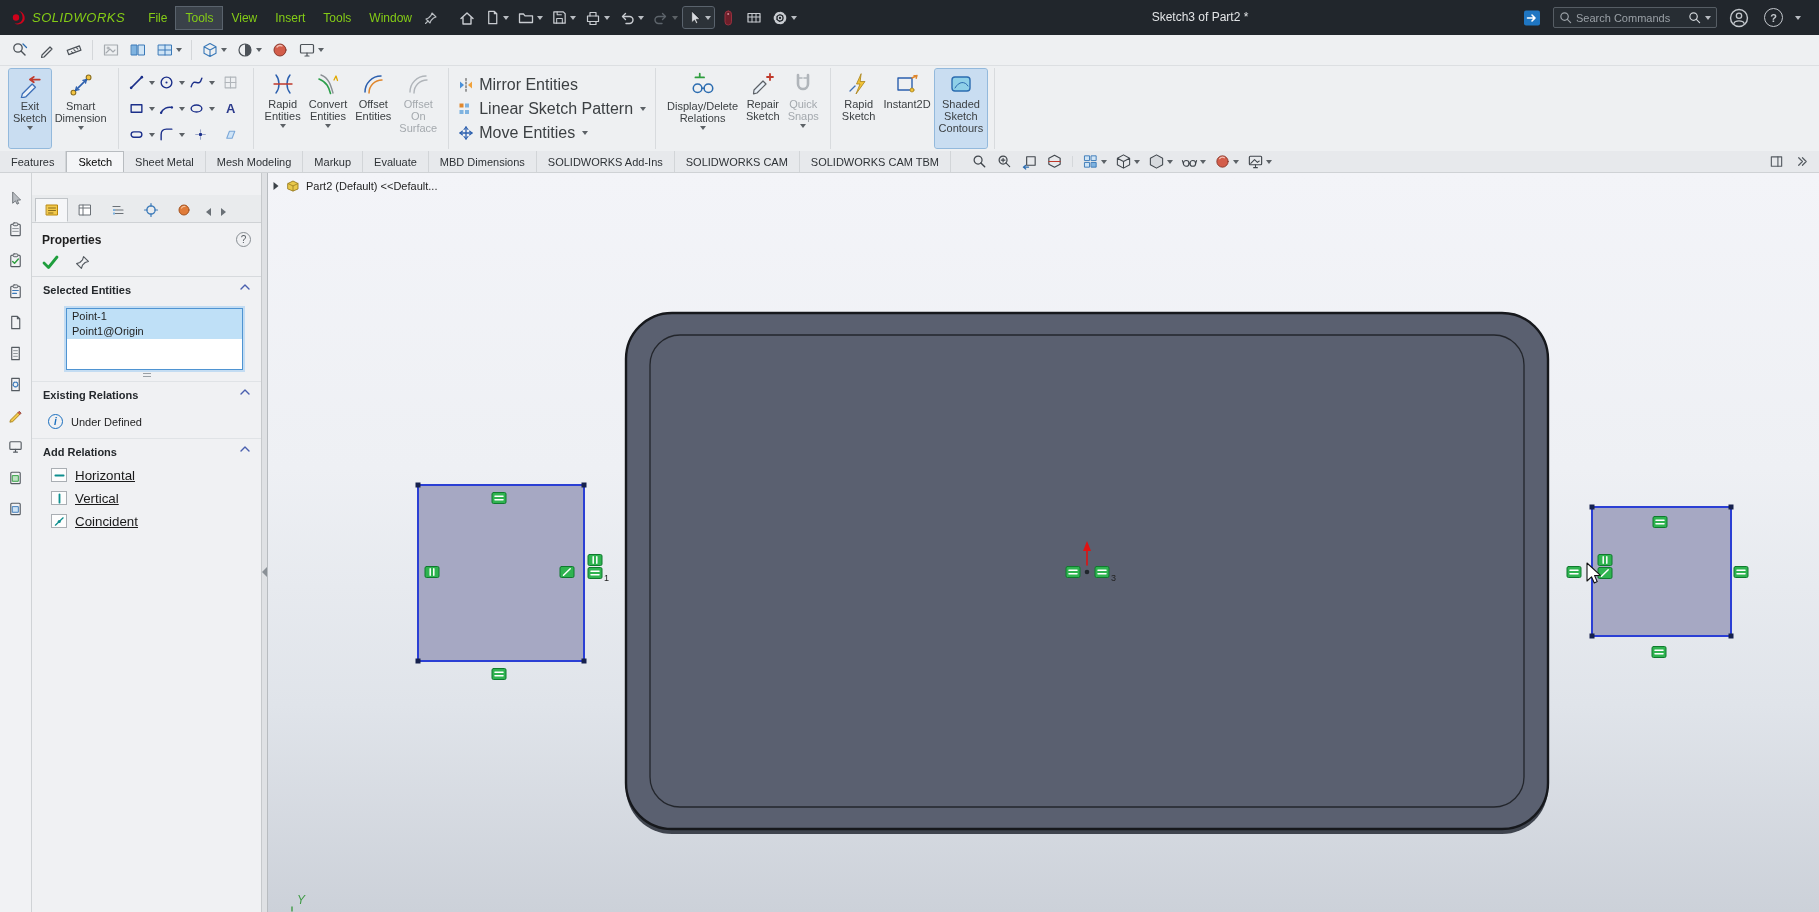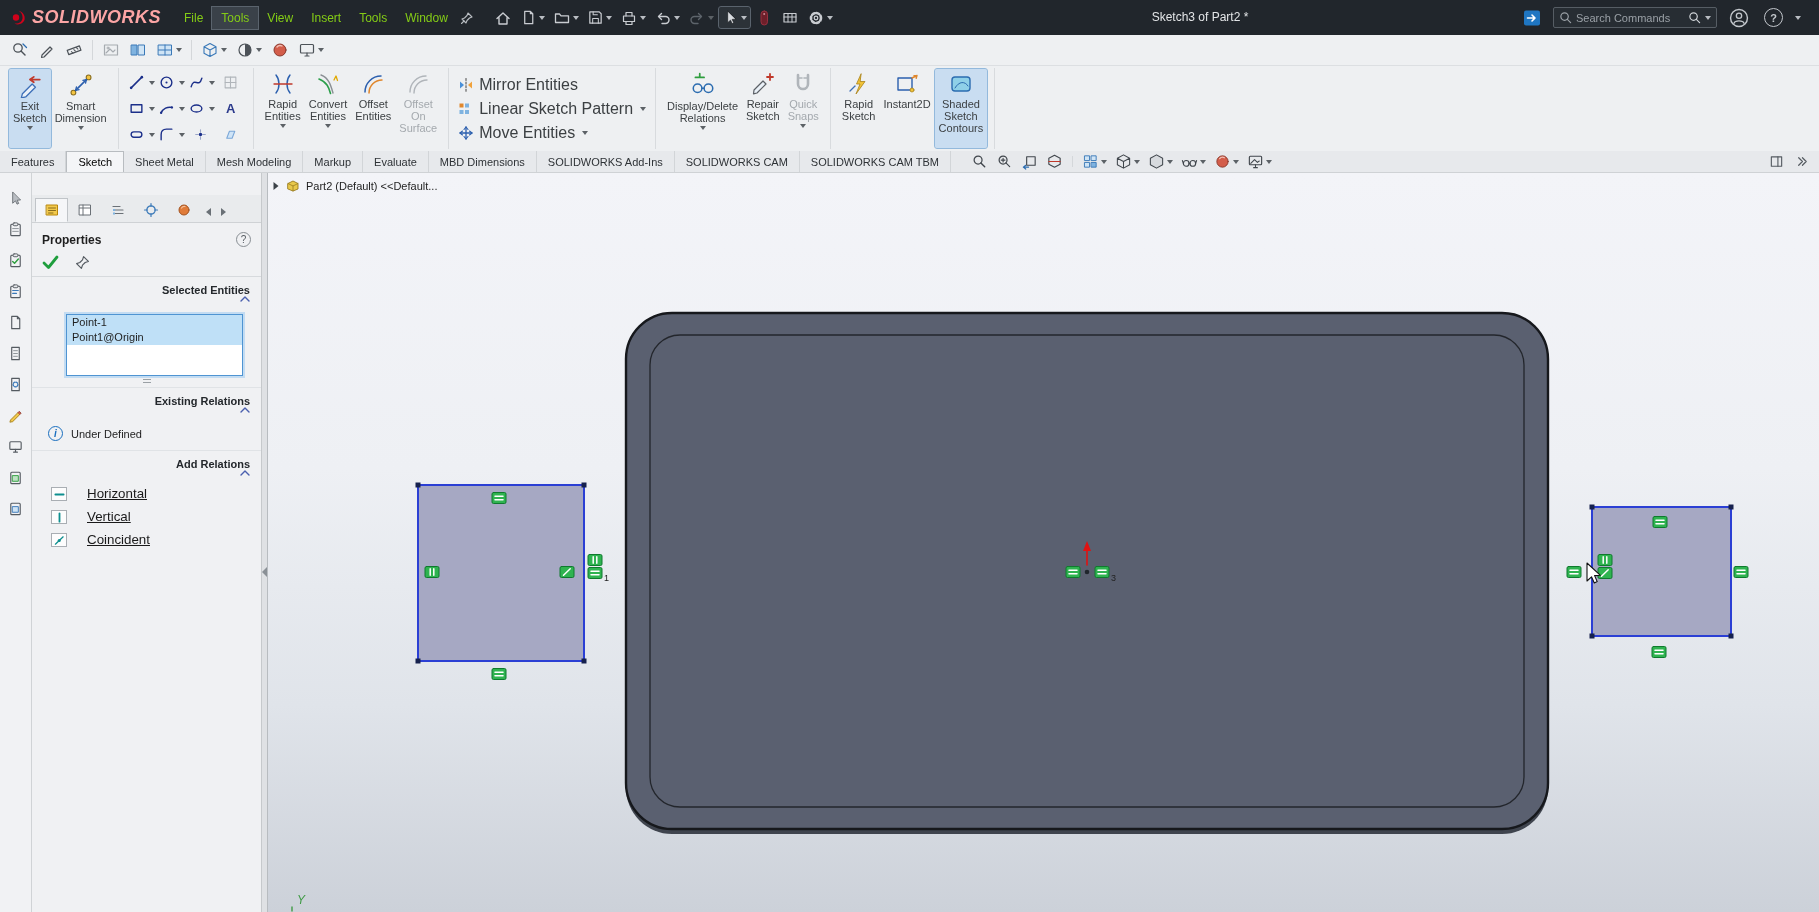--- a/index.html
+++ b/index.html
@@ -6,21 +6,21 @@
   html,body { width:1819px; height:912px; overflow:hidden; }
   body { font-family:"Liberation Sans", sans-serif; background:#e8eaed; }
   .app { position:relative; width:1819px; height:912px; }
   svg { fill:none; stroke-linecap:round; stroke-linejoin:round; display:block; }
   button { background:none; border:none; font-family:inherit; cursor:default; }
 
   
   .titlebar { position:absolute; left:0; top:0; width:1819px; height:35px; background:#21262c;
               display:flex; align-items:center; color:#cfd3d7; font-size:12px; }
   .logo { display:flex; align-items:center; gap:5px; padding:0 14px 0 10px; }
-  .logotext { color:#fca5a5; font-weight:bold; font-style:italic; letter-spacing:0.5px; font-size:18px; }
+  .logotext { color:#84cc16; font-weight:normal; font-style:italic; letter-spacing:0.5px; font-size:13px; }
   .menubar { display:flex; align-items:center; }
   .mi { padding:4px 9px; color:#84cc16; }
   .mi.hl { background:#3a4149; outline:1px solid #5a636d; }
   .qat { display:flex; align-items:center; gap:2px; margin-left:14px; }
   .qbtn { display:flex; align-items:center; gap:2px; padding:2px 3px; border-radius:2px; }
   .qbtn.boxed { outline:1px solid #5a636d; background:#2c3238; }
   .qbtn.disabled svg * { stroke:#5d646b !important; }
   .caret { width:0; height:0; border-left:3.5px solid transparent; border-right:3.5px solid transparent; border-top:4px solid #b9bdc2; }
   .caret.dk { border-top-color:#5c6166; }
   .doc-title { position:absolute; left:1085px; top:0; width:230px; height:35px; line-height:35px;
@@ -79,32 +79,32 @@
   .pmtab { width:33px; height:24px; display:flex; align-items:center; justify-content:center; border:1px solid transparent; }
   .pmtab.active { background:#f5f6f8; border-color:#c0c4c8; border-bottom-color:#f5f6f8; }
   .pmarrow { width:13px; height:20px; display:flex; align-items:center; justify-content:center; margin-left:2px; }
   .tri-l { width:0;height:0;border-top:4px solid transparent;border-bottom:4px solid transparent;border-right:5px solid #6a7076; }
   .tri-r { width:0;height:0;border-top:4px solid transparent;border-bottom:4px solid transparent;border-left:5px solid #6a7076; }
   .pm-header { display:flex; align-items:center; justify-content:space-between; padding:9px 10px 5px; }
   .pm-title { font-weight:bold; font-size:12px; }
   .helpcirc { width:15px; height:15px; border:1px solid #888e93; border-radius:50%; color:#555b60;
               display:flex; align-items:center; justify-content:center; font-size:10px; }
   .pm-actions { display:flex; align-items:center; gap:16px; padding:3px 10px 6px; border-bottom:1px solid #d7dadd; }
-  .sect-h { display:flex; align-items:flex-end; justify-content:space-between; padding:7px 11px 4px;
-            font-weight:bold; color:#24282c; border-top:1px solid #e0e3e6;flex-direction:column; }
+  .sect-h { display:flex; align-items:flex-start; justify-content:space-between; padding:7px 11px 4px;
+            font-weight:bold; color:#24282c; border-top:1px solid #e0e3e6; }
   .listbox { margin:8px 18px 3px 34px; background:#fff; border:1px solid #4f94d2; box-shadow:0 0 0 2px #c3dcf2; height:62px; overflow:hidden; }
   .listbox .item { padding:1px 5px; height:15px; line-height:13px; }
   .listbox .item.sel { background:#bfe0f7; }
   .listbox2 { margin:2px 14px 3px 22px; background:#fff; border:1px solid #9aa0a5; height:76px; overflow:hidden; }
   .relitem { display:flex; align-items:center; gap:5px; padding:3px 5px; }
   .grip { width:8px; height:4px; border-top:1px solid #9aa0a5; border-bottom:1px solid #9aa0a5; margin:3px auto 4px; }
   .pm-status { display:flex; align-items:center; gap:8px; padding:9px 10px 9px 16px; }
   .infocirc { width:15px; height:15px; border:1.4px solid #1a6fbf; border-radius:50%; color:#1a6fbf;
               display:flex; align-items:center; justify-content:center; font-size:10px; font-style:italic; font-weight:bold; }
-  .relbtn { display:flex; align-items:flex-end; gap:20px; margin:4px 14px 4px 16px; padding:2px 3px; }
+  .relbtn { display:flex; align-items:flex-start; gap:8px; margin:4px 14px 4px 16px; padding:2px 3px; }
   .relbtn .lbl { text-decoration:underline; color:#1a1a1a; }
   .relico { width:16px; height:14px; border:1px solid #a9aeb3; background:#fdfdfd; display:flex; align-items:center; justify-content:center; }
 
   
   .splitter { position:absolute; left:261px; top:173px; width:7px; bottom:0; background:#dfe1e4;
               border-left:1px solid #c6c9cc; border-right:1px solid #b8bcc0; }
   .split-handle { position:absolute; left:0px; top:394px; width:0; height:0;
                   border-top:5px solid transparent; border-bottom:5px solid transparent; border-right:5px solid #8a9096; }
 
   

